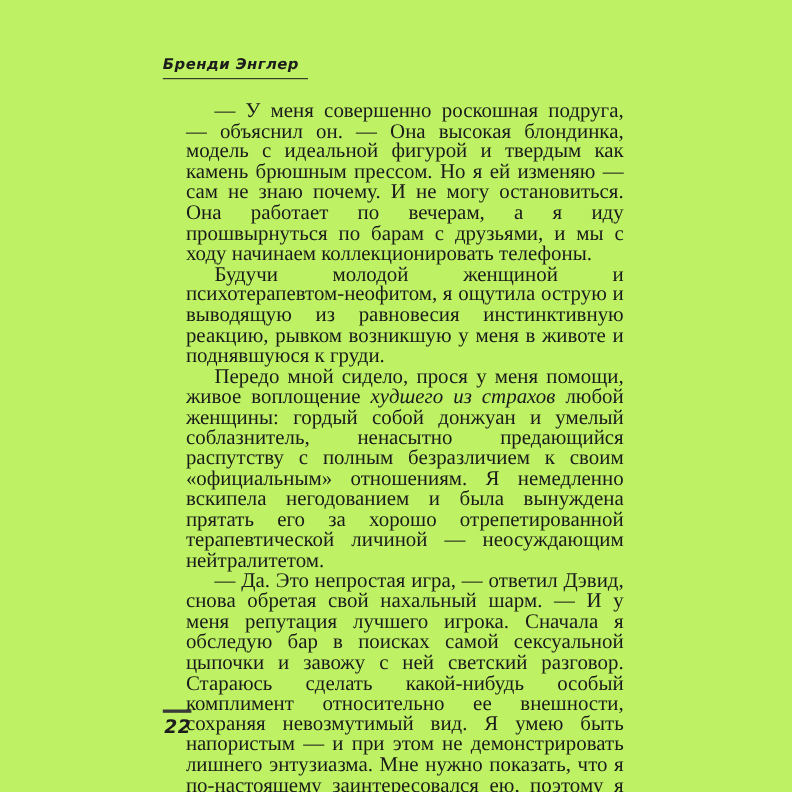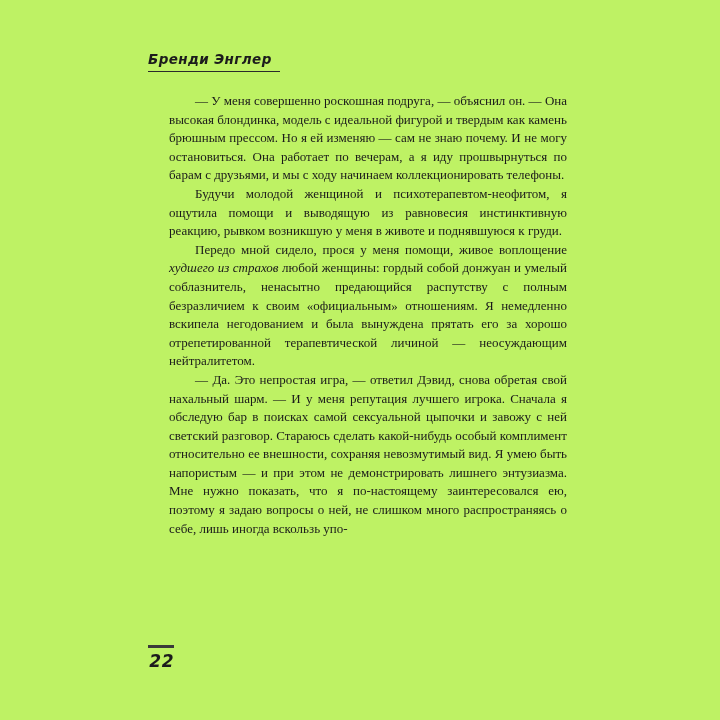--- a/index.html
+++ b/index.html
@@ -53,21 +53,21 @@
   .textblock {
     position: absolute;
     left: 169px;
     top: 92px;
     width: 398px;
   }
   .para {
     margin: 0;
     text-align: justify;
     text-justify: inter-word;
-    font-size: 13px;
+    font-size: 19px;
     line-height: 18.6px;
     text-indent: 26px;
     hyphens: manual;
     word-spacing: 0px;
   }
   .para + .para {
     margin-top: 0px;
   }
   .ital {
     font-style: italic;
@@ -101,21 +101,21 @@
 
 <div class="page">
 
   <div class="running-head">
     <div class="running-head-text">Бренди Энглер</div>
     <div class="running-head-rule" style="width: 132px;"></div>
   </div>
 
   <div class="textblock" id="textblock">
       <p class="para"><span>— У меня совершенно роскошная подруга, — объяснил он. — Она высокая блондинка, модель с идеальной фигурой и твердым как камень брюшным прессом. Но я ей изменяю — сам не знаю почему. И не могу остановиться. Она работает по вечерам, а я иду прошвырнуться по барам с друзьями, и мы с ходу начинаем коллекционировать телефоны.</span></p>
-      <p class="para"><span>Будучи молодой женщиной и психотерапевтом-неофитом, я ощутила помощи и выводящую из равновесия инстинктивную реакцию, рывком возникшую у меня в животе и поднявшуюся к груди.</span></p>
+      <p class="para"><span>Будучи молодой женщиной и психотерапевтом-неофитом, я ощутила острую и выводящую из равновесия инстинктивную реакцию, рывком возникшую у меня в животе и поднявшуюся к груди.</span></p>
       <p class="para"><span>Передо мной сидело, прося у меня помощи, живое воплощение </span><span class="ital">худшего из страхов</span><span> любой женщины: гордый собой донжуан и умелый соблазнитель, ненасытно предающийся распутству с полным безразличием к своим «официальным» отношениям. Я немедленно вскипела негодованием и была вынуждена прятать его за хорошо отрепетированной терапевтической личиной — неосуждающим нейтралитетом.</span></p>
       <p class="para"><span>— Да. Это непростая игра, — ответил Дэвид, снова обретая свой нахальный шарм. — И у меня репутация лучшего игрока. Сначала я обследую бар в поисках самой сексуальной цыпочки и завожу с ней светский разговор. Стараюсь сделать какой-нибудь особый комплимент относительно ее внешности, сохраняя невозмутимый вид. Я умею быть напористым — и при этом не демонстрировать лишнего энтузиазма. Мне нужно показать, что я по-настоящему заинтересовался ею, поэтому я задаю вопросы о ней, не слишком много распространяясь о себе, лишь иногда вскользь упо-</span></p>
     </div>
 
   <div class="folio">
     <div class="folio-rule"></div>
     <div class="folio-number">22</div>
   </div>
 
 </div>

